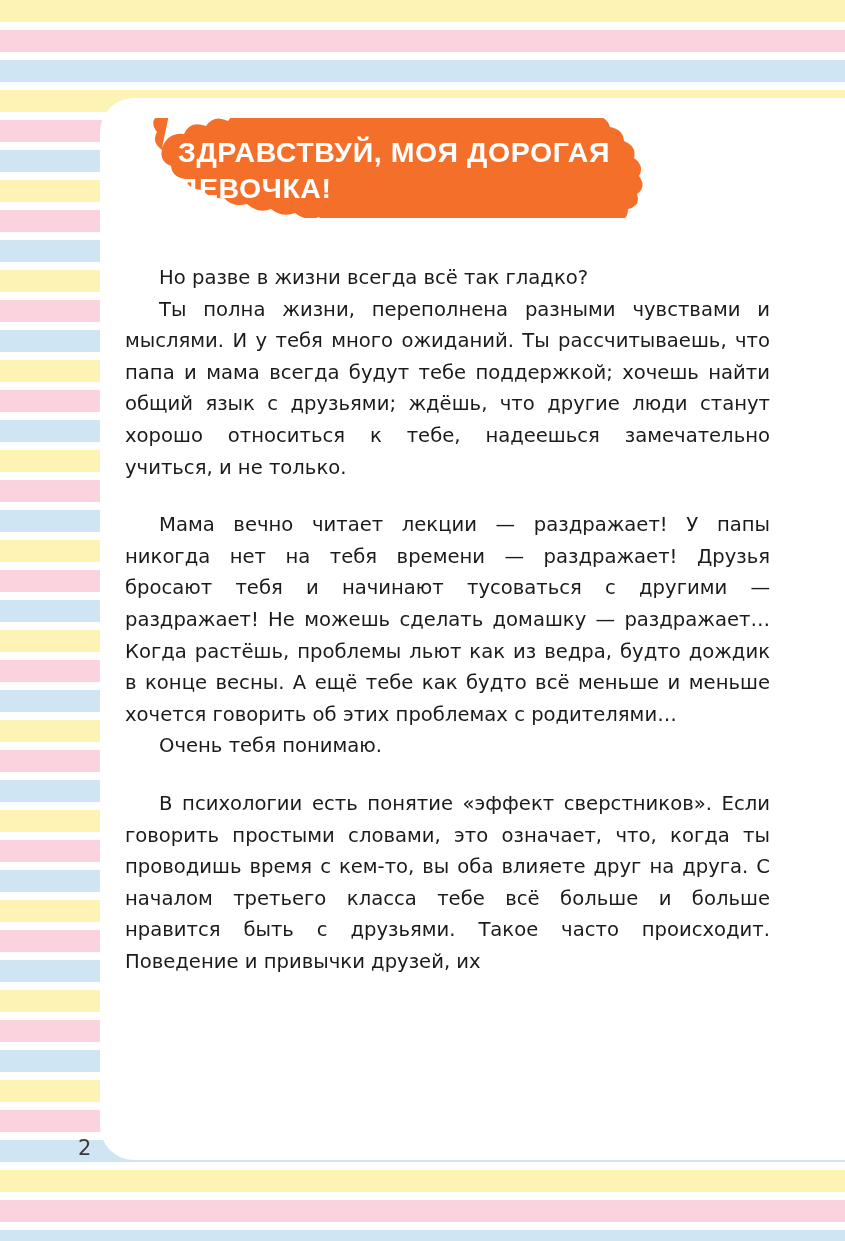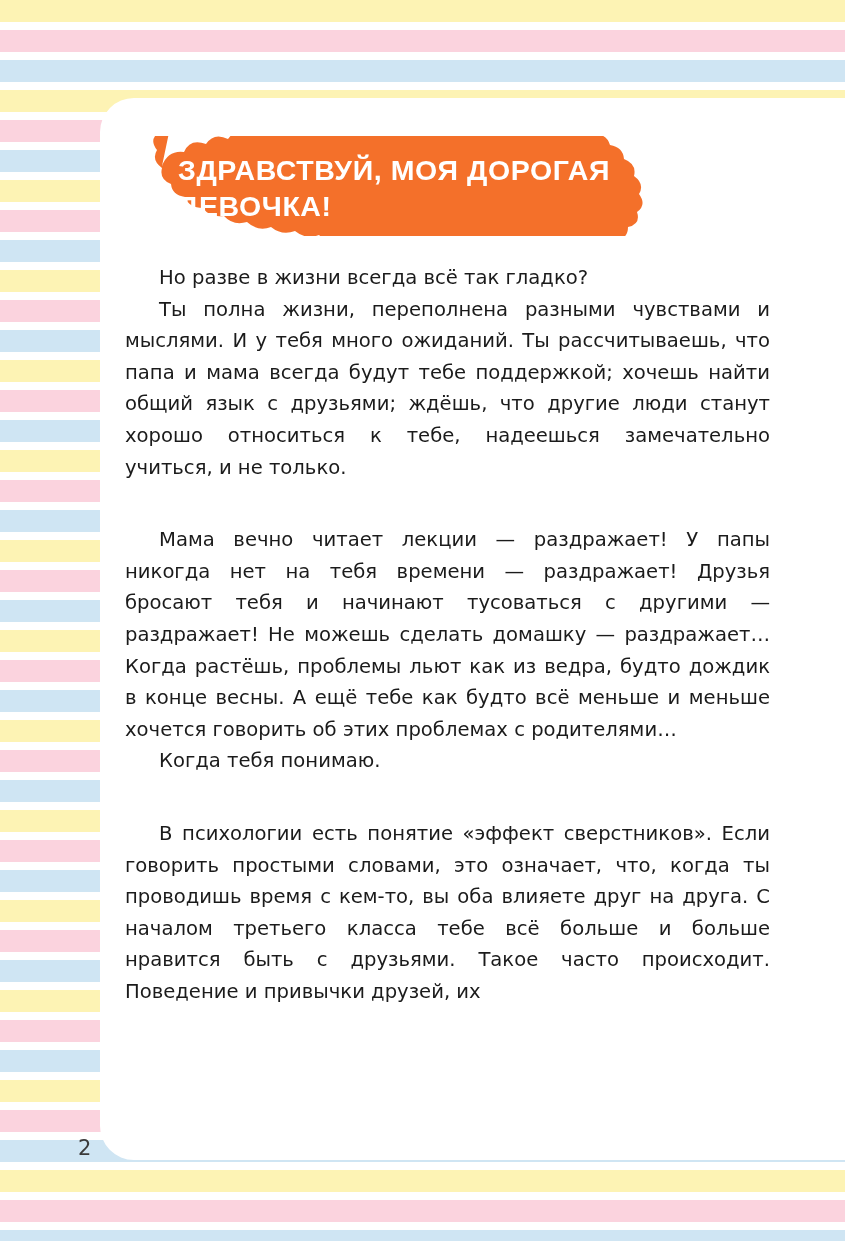--- a/index.html
+++ b/index.html
@@ -41,21 +41,21 @@
     height: 1062px;
     background: #ffffff;
     border-top-left-radius: 34px;
     border-bottom-left-radius: 34px;
   }
 
   
   .heading-wrap {
     position: absolute;
     left: 148px;
-    top: 136px;
+    top: 118px;
     width: 604px;
     height: 100px;
   }
   .blob {
     position: absolute;
     inset: 0;
     width: 604px;
     height: 100px;
   }
   .heading-text {
@@ -83,21 +83,21 @@
     font-size: 19.6px;
     line-height: 31.6px;
     text-align: justify;
     text-justify: inter-word;
   }
   .body-text p {
     margin: 0;
     text-indent: 34px;
   }
   .body-text p.gap {
-    margin-top: 41px;
+    margin-top: 26px;
   }
 
   
   .page-number {
     position: absolute;
     left: 78px;
     top: 1136px;
     font-family: "DejaVu Sans", sans-serif;
     font-size: 21px;
     color: #3a3a3a;
@@ -121,19 +121,19 @@
         q-13,5 -24,-4 q-13,5 -24,-5 q-14,4 -23,-6 q-14,2 -21,-8 q-14,0 -18,-11 q-13,-2 -14,-13
         q-12,-5 -9,-16 q-11,-8 -5,-18 q-8,-10 1,-17 q-5,-11 6,-15 q-2,-12 11,-14 Z"></path>
     </svg>
     <div class="heading-text">ЗДРАВСТВУЙ, МОЯ ДОРОГАЯ ДЕВОЧКА!</div>
   </div>
 
   <div class="body-text">
     <p>Но разве в жизни всегда всё так гладко?</p>
     <p>Ты полна жизни, переполнена разными чувствами и мыслями. И у тебя много ожиданий. Ты рассчитываешь, что папа и мама всегда будут тебе поддержкой; хочешь найти общий язык с друзьями; ждёшь, что другие люди станут хорошо относиться к тебе, надеешься замечательно учиться, и не только.</p>
     <p class="gap">Мама вечно читает лекции — раздражает! У папы никогда нет на тебя времени — раздражает! Друзья бросают тебя и начинают тусоваться с другими — раздражает! Не можешь сделать домашку — раздражает… Когда растёшь, проблемы льют как из ведра, будто дождик в конце весны. А ещё тебе как будто всё меньше и меньше хочется говорить об этих проблемах с родителями…</p>
-    <p>Когда тебя понимаю.</p>
+    <p>Очень тебя понимаю.</p>
     <p class="gap">В психологии есть понятие «эффект сверстников». Если говорить простыми словами, это означает, что, когда ты проводишь время с кем-то, вы оба влияете друг на друга. С началом третьего класса тебе всё больше и больше нравится быть с друзьями. Такое часто происходит. Поведение и привычки друзей, их</p>
   </div>
 
   <div class="page-number">2</div>
 
 </div>
 
 </body></html>

